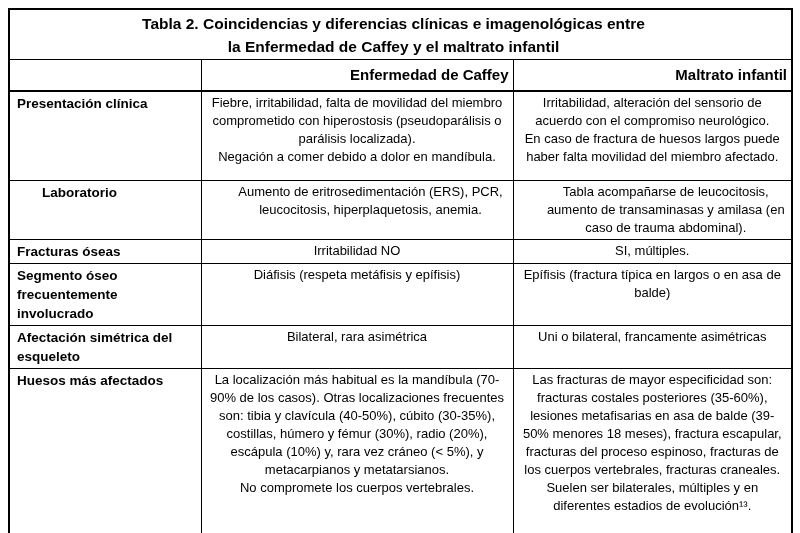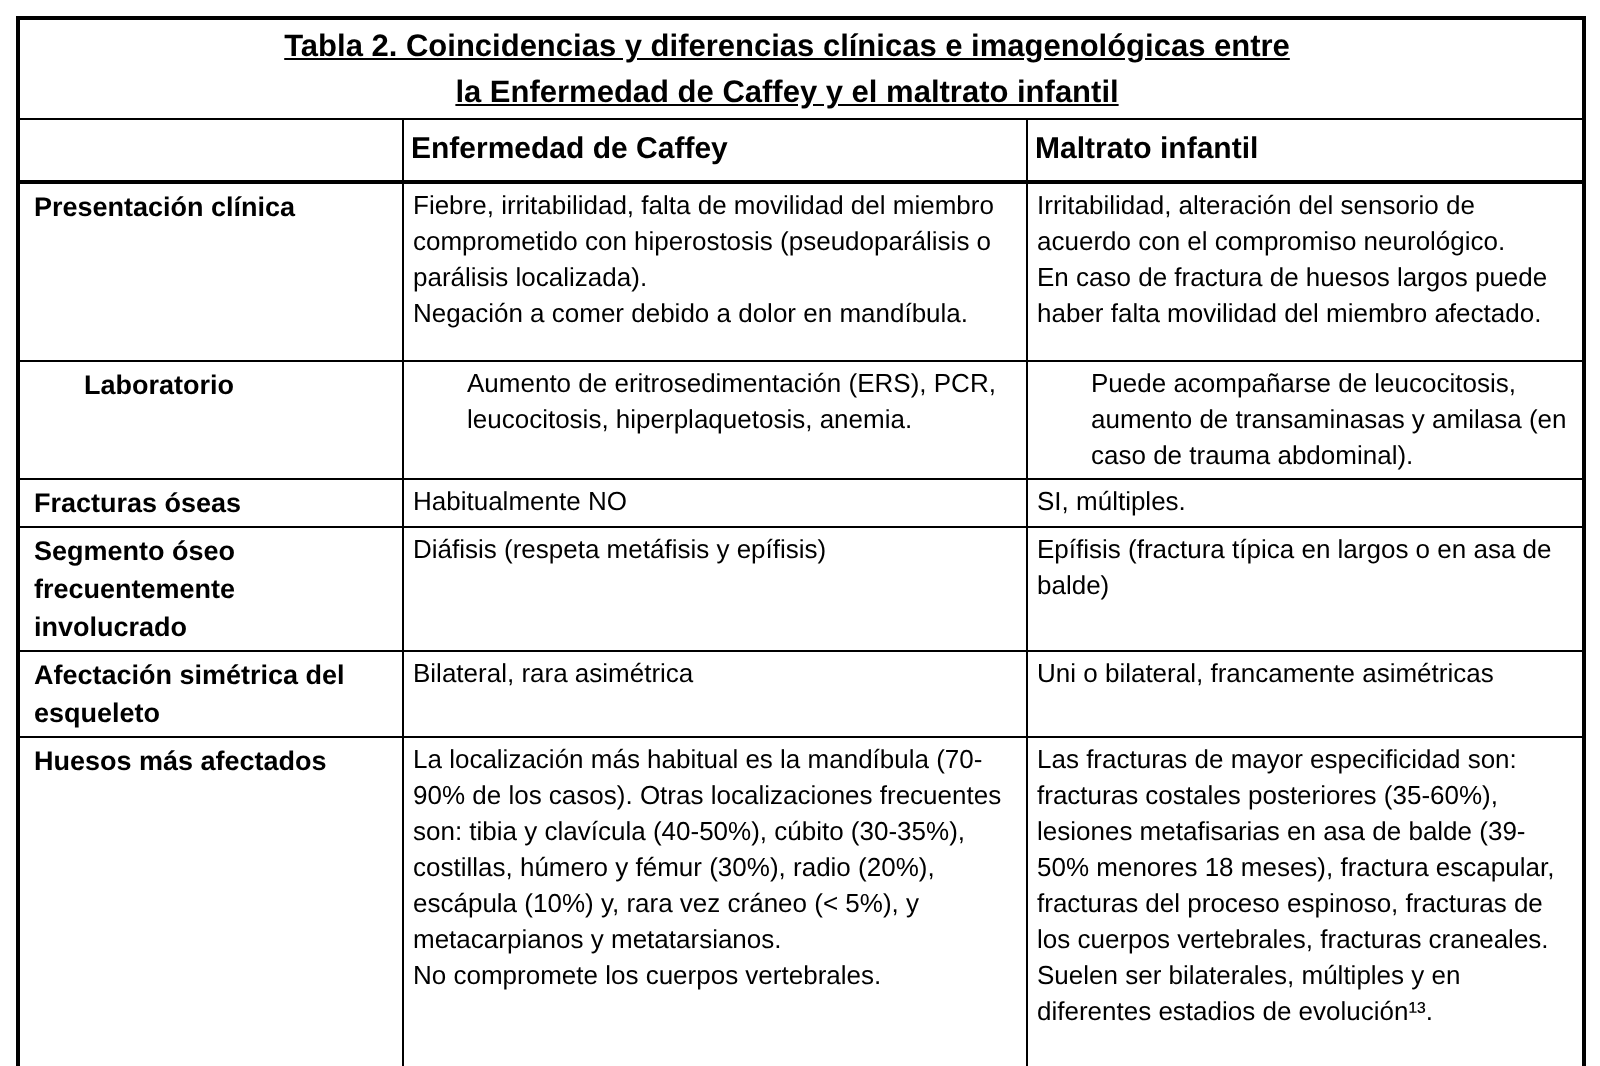--- a/index.html
+++ b/index.html
@@ -34,44 +34,44 @@
   
   tr.title-row th {
     font-weight: bold;
     font-size: 15.5px;
     line-height: 23px;
     text-align: center;
     padding: 2px 24px 1px 10px;
     height: 47px;
     white-space: pre-line;
     vertical-align: middle;
-    text-decoration: underline;
   }
   
   tr.header-row th {
     font-weight: bold;
     font-size: 15px;
-    text-align: left;
+    text-align: right;
     vertical-align: middle;
     height: 31px;
     padding: 2px 4px;
   }
   tr.header-row th.corner { border-bottom: 2px solid #000; }
   tr.header-row th { border-bottom: 2px solid #000; }
   
   td.row-label {
     font-weight: bold;
     font-size: 13.5px;
     line-height: 19px;
     text-align: left;
     padding: 2px 6px 2px 7px;
   }
   td.data-cell {
     font-size: 13px;
     line-height: 18px;
+    text-align: center;
     padding: 2px 5px;
     white-space: pre-line;
   }
   tr.r1 td { height: 90px; }
   tr.r2 td { height: 53px; padding-left: 32px; }
   tr.r3 td { height: 24px; }
   tr.r4 td { height: 58px; }
   tr.r5 td { height: 37px; }
   tr.r6 td { height: 171px; }
 </style>
@@ -100,26 +100,26 @@
         <td class="row-label">Presentación clínica</td>
         <td class="data-cell">Fiebre, irritabilidad, falta de movilidad del miembro comprometido con hiperostosis (pseudoparálisis o parálisis localizada).
 Negación a comer debido a dolor en mandíbula.</td>
         <td class="data-cell">Irritabilidad, alteración del sensorio de acuerdo con el compromiso neurológico.
 En caso de fractura de huesos largos puede haber falta movilidad del miembro afectado.</td>
       </tr>
 
       <tr class="r2">
         <td class="row-label">Laboratorio</td>
         <td class="data-cell">Aumento de eritrosedimentación (ERS), PCR, leucocitosis, hiperplaquetosis, anemia.</td>
-        <td class="data-cell">Puede acompañarse de leucocitosis, aumento de transaminasas y amilasa (en caso de trauma abdominal).</td>
+        <td class="data-cell">Tabla acompañarse de leucocitosis, aumento de transaminasas y amilasa (en caso de trauma abdominal).</td>
       </tr>
 
       <tr class="r3">
         <td class="row-label">Fracturas óseas</td>
-        <td class="data-cell">Habitualmente NO</td>
+        <td class="data-cell">Irritabilidad NO</td>
         <td class="data-cell">SI, múltiples.</td>
       </tr>
 
       <tr class="r4">
         <td class="row-label">Segmento óseo frecuentemente involucrado</td>
         <td class="data-cell">Diáfisis (respeta metáfisis y epífisis)</td>
         <td class="data-cell">Epífisis (fractura típica en largos o en asa de balde)</td>
       </tr>
 
       <tr class="r5">

